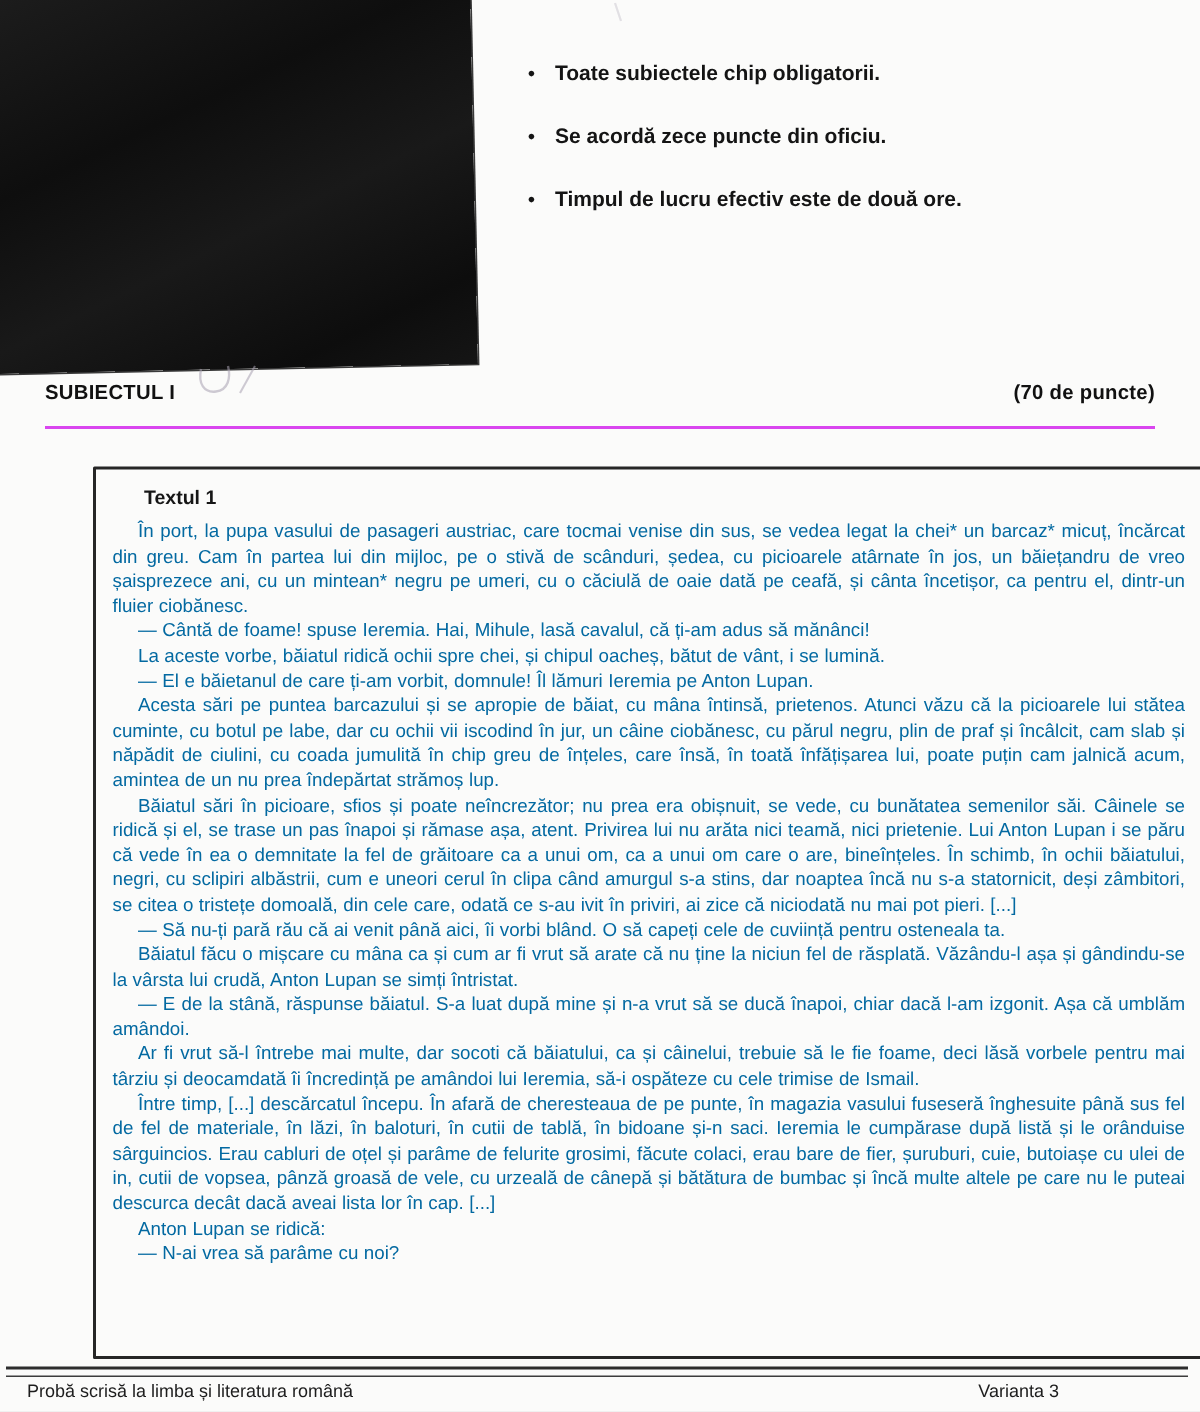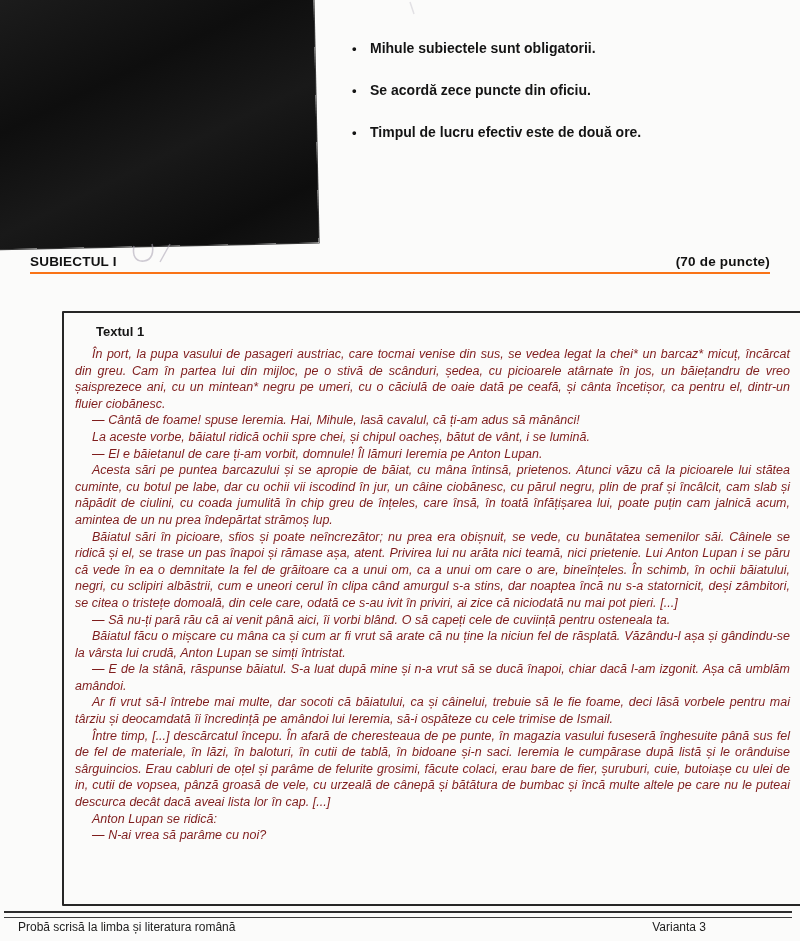--- a/index.html
+++ b/index.html
@@ -46,22 +46,22 @@
   .subject-row {
     position: absolute;
     top: 254px; left: 30px;
     width: 740px;
     display: flex;
     justify-content: space-between;
     align-items: flex-end;
     font-size: 13.5px;
     font-weight: 700;
     color: #111;
-    border-bottom: 2px solid #f97316;
-    padding-bottom: 3px;
+    border-bottom: 2px solid #d946ef;
+    padding-bottom: 15px;
     letter-spacing: 0.2px;
   }
 
   .instruction {
     position: absolute;
     top: 281px; left: 30px;
     width: 740px;
     margin: 0;
     font-size: 13px;
     font-weight: 700;
@@ -87,23 +87,22 @@
     font-weight: 700;
     margin: 2px 0 7px 21px;
     color: #161616;
   }
   .text-body p {
     margin: 0;
     font-size: 12.5px;
     line-height: 16.6px;
     text-align: justify;
     text-indent: 17px;
-    color: #7f1d1d;
+    color: #0369a1;
     word-spacing: 0.2px;
-    font-style: italic;
   }
 
   
   .footer-rule {
     position: absolute;
     top: 911px; left: 4px;
     width: 788px;
     height: 4px;
     border-top: 2px solid #2d2d2d;
     border-bottom: 1px solid #3c3c3c;
@@ -122,21 +121,21 @@
 </head>
 <body>
 
 <div class="page">
 
   <div class="redacted"></div>
 
   <ul class="bullets">
     <li>
       <span class="bullet-dot">•</span>
-      <span>Mihule subiectele sunt obligatorii.</span>
+      <span>Toate subiectele chip obligatorii.</span>
     </li>
     <li>
       <span class="bullet-dot">•</span>
       <span>Se acordă zece puncte din oficiu.</span>
     </li>
     <li>
       <span class="bullet-dot">•</span>
       <span>Timpul de lucru efectiv este de două ore.</span>
     </li>
   </ul>

